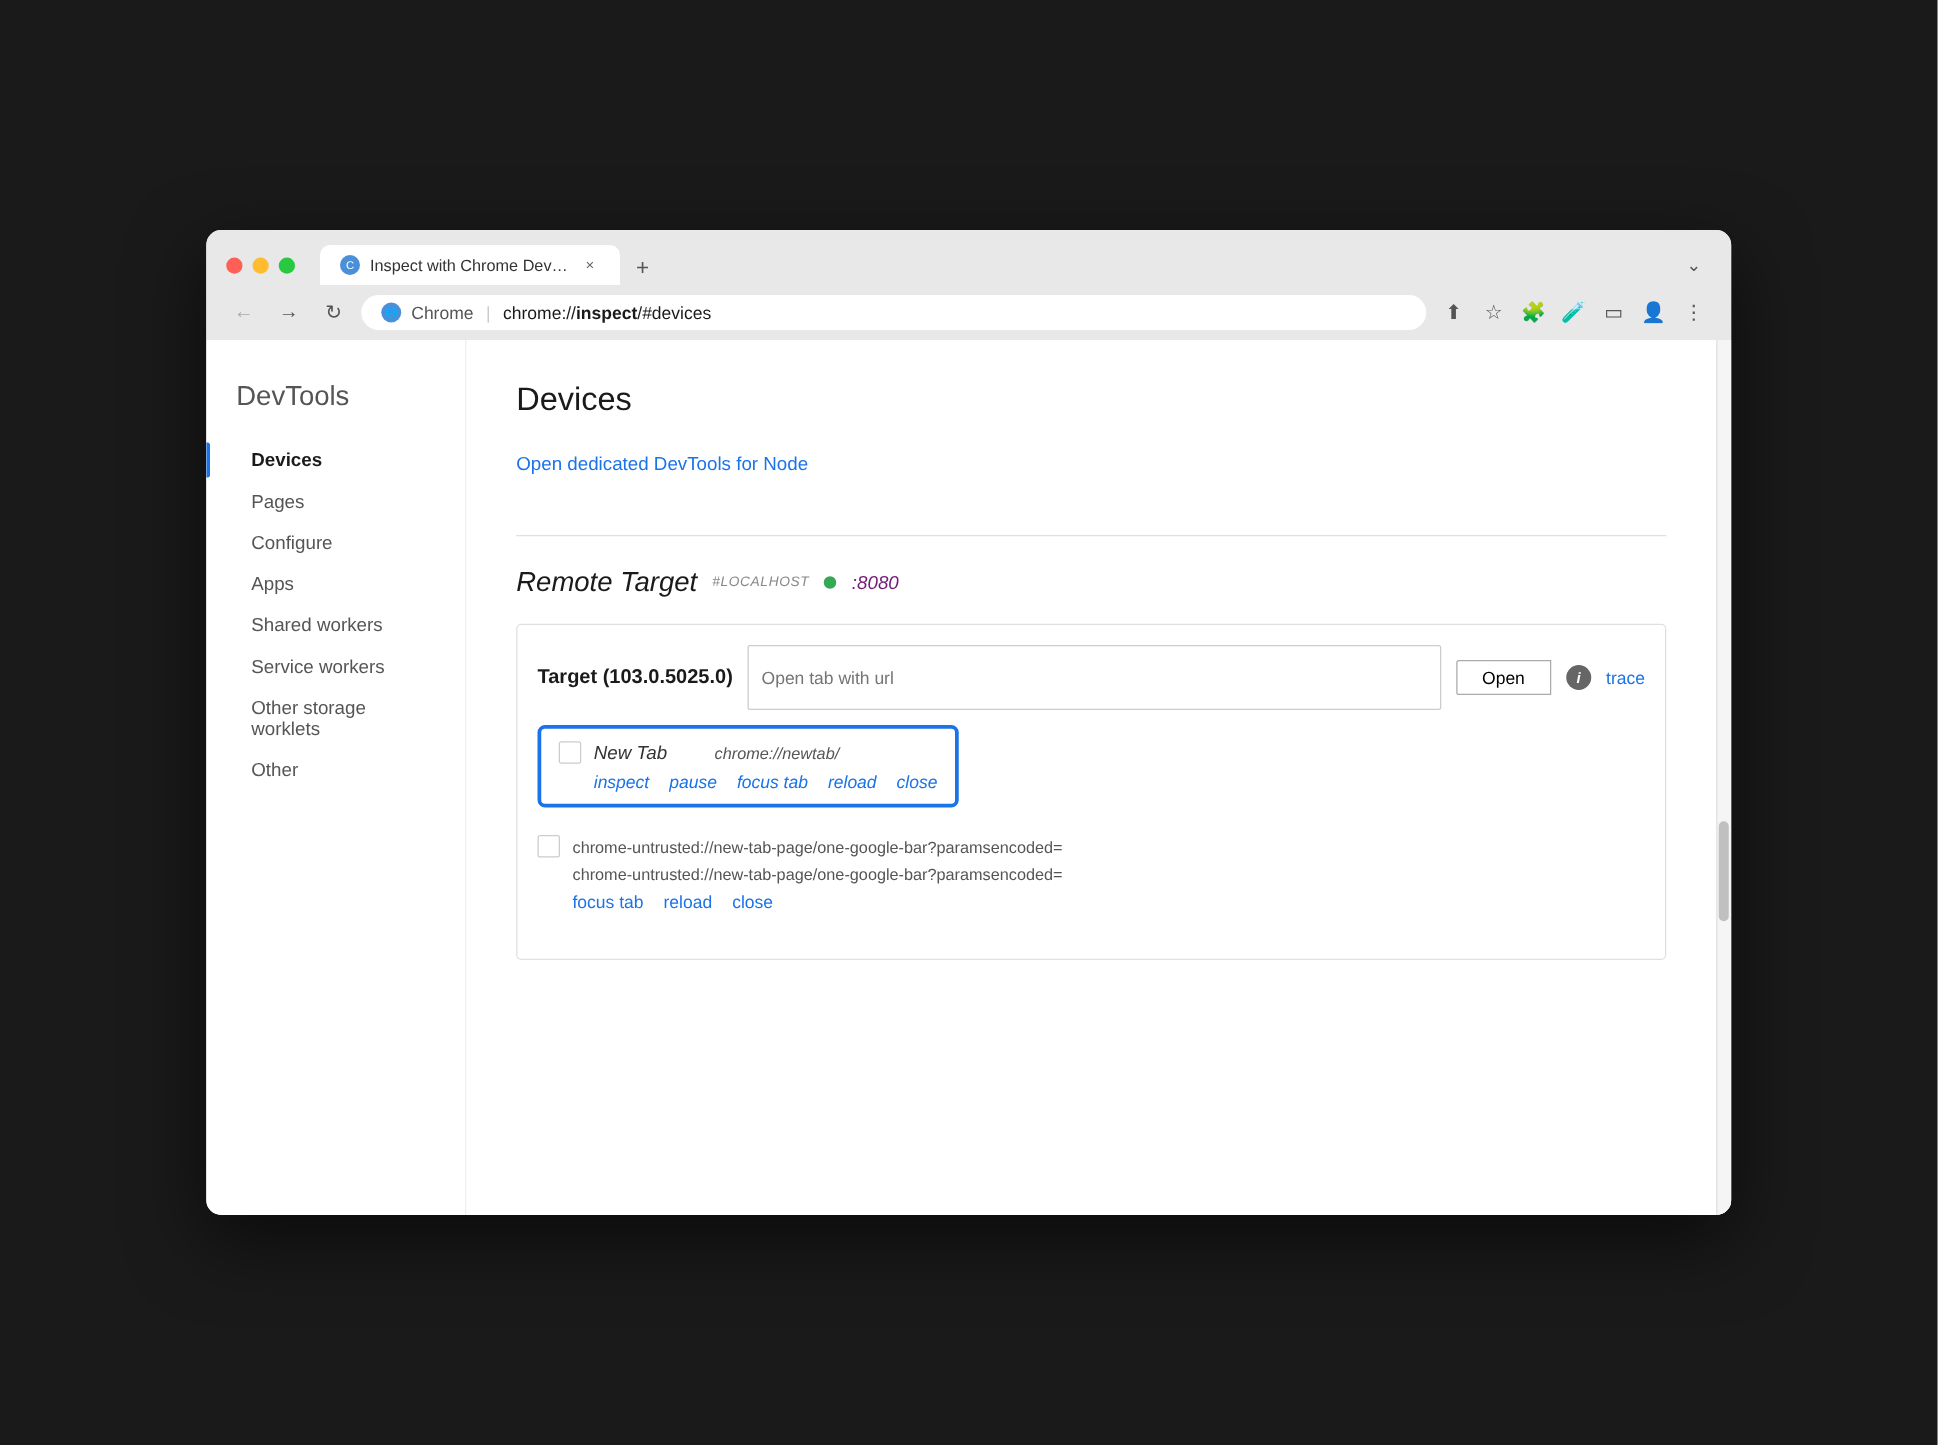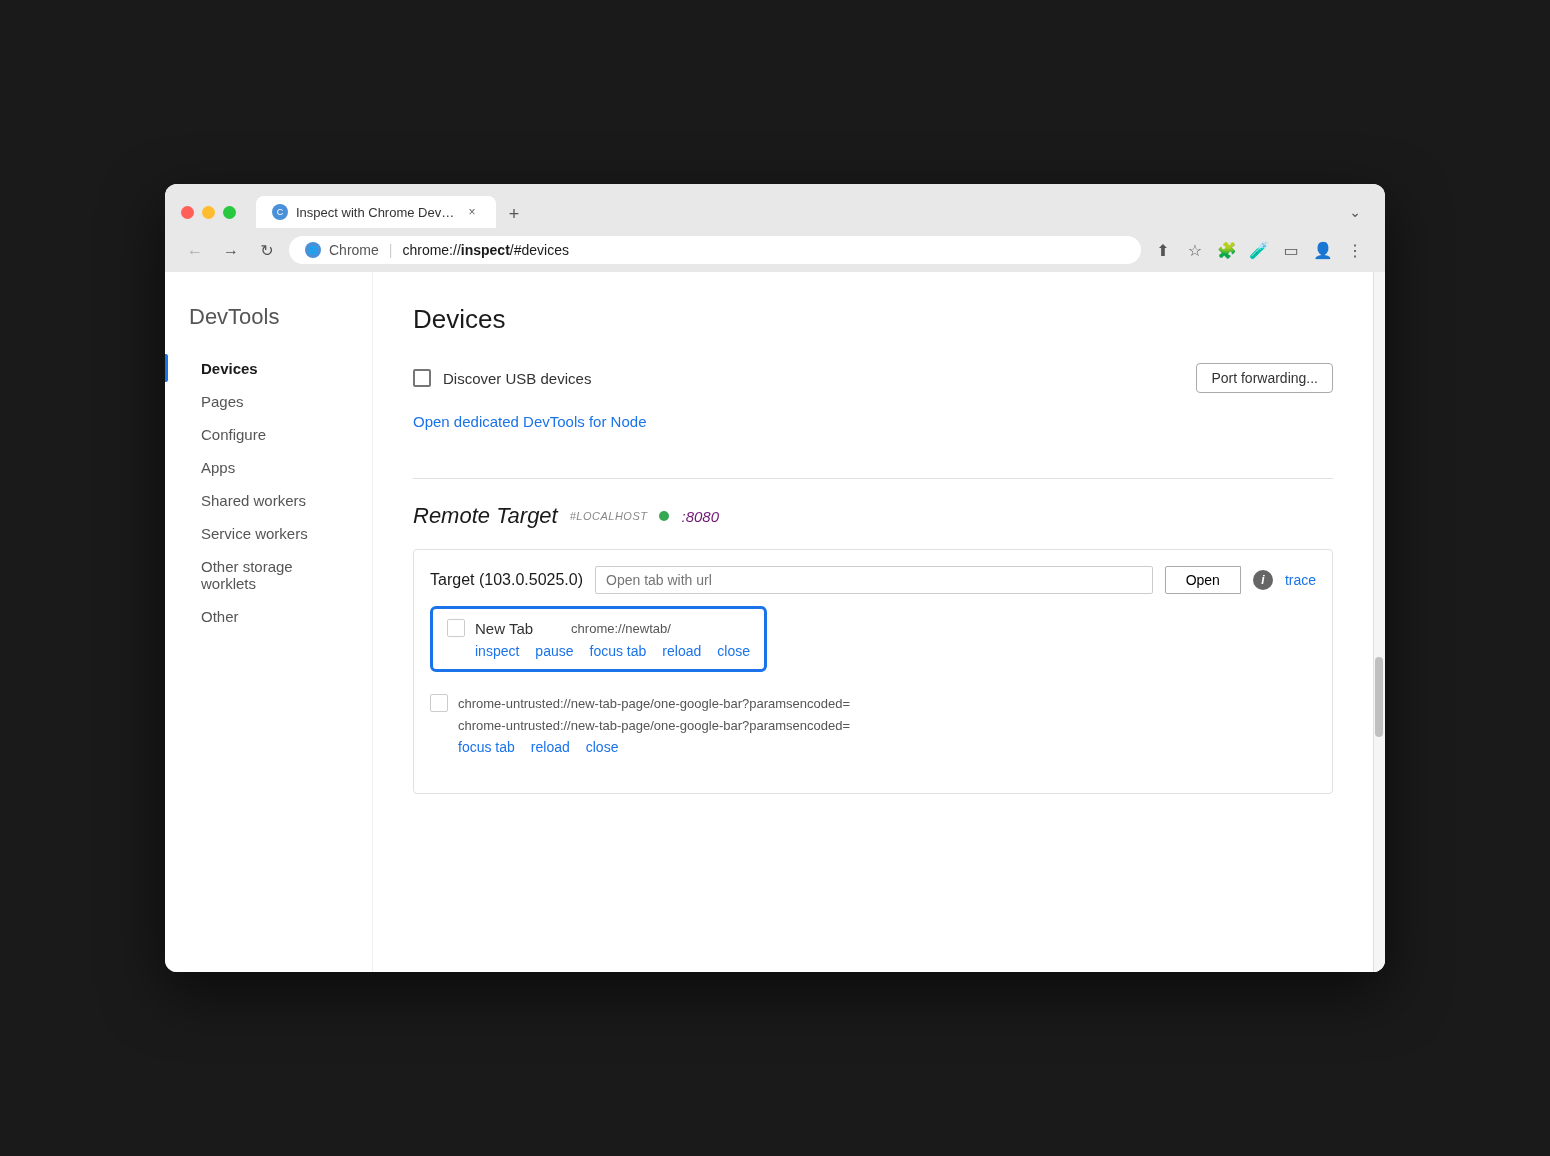--- a/index.html
+++ b/index.html
@@ -332,28 +332,28 @@
       margin-bottom: 16px;
     }
     .target-header {
       display: flex;
       align-items: center;
       gap: 12px;
       margin-bottom: 12px;
     }
     .target-name {
       font-size: 16px;
-      font-weight: 400;
+      font-weight: 700;
       color: #1a1a1a;
     }
     .target-url-input {
       flex: 1;
       border: 1px solid #ccc;
       border-radius: 2px;
-      padding: 5px 10px;
+      padding: 17px 10px;
       font-size: 14px;
       color: #be185d;
       outline: none;
     }
     .open-btn {
       background: white;
       border: 1px solid #aaa;
       border-radius: 2px 0 0 2px;
       padding: 5px 20px;
       font-size: 14px;
@@ -383,20 +383,21 @@
     
     .tab-item {
       border: 3px solid #1a73e8;
       border-radius: 6px;
       padding: 10px 14px;
       margin-bottom: 12px;
       display: inline-flex;
       flex-direction: column;
       gap: 6px;
       background: white;
+      font-style: italic;
     }
     .tab-item-row1 {
       display: flex;
       align-items: center;
       gap: 10px;
     }
     .tab-item-favicon {
       width: 18px;
       height: 18px;
       border: 1px solid #ccc;
@@ -549,25 +550,20 @@
         <div class="sidebar-item">
           <span>Other</span>
         </div>
       </nav>
     </div>
 
     <div class="content">
       <h1 class="content-title">Devices</h1>
 
       
-      <div class="option-row">
-        <div class="checkbox-wrapper"></div>
-        <span class="option-label">Discover USB devices</span>
-        <button class="option-btn">Port forwarding...</button>
-      </div>
 
       
 
       
       <a class="devtools-link">Open dedicated DevTools for Node</a>
 
       <hr class="divider">
 
       
       <div class="remote-target-header">

